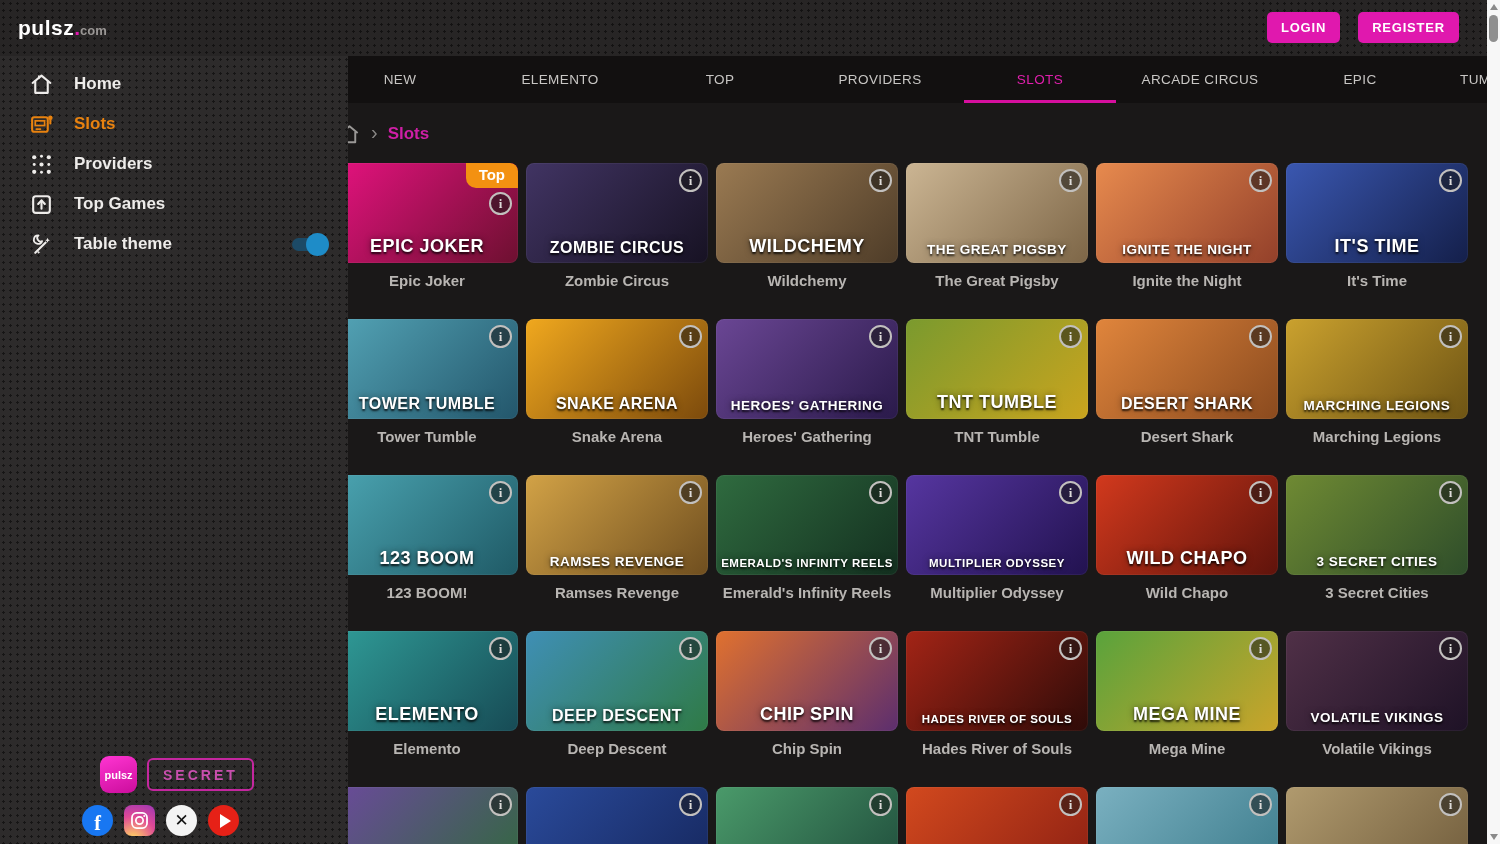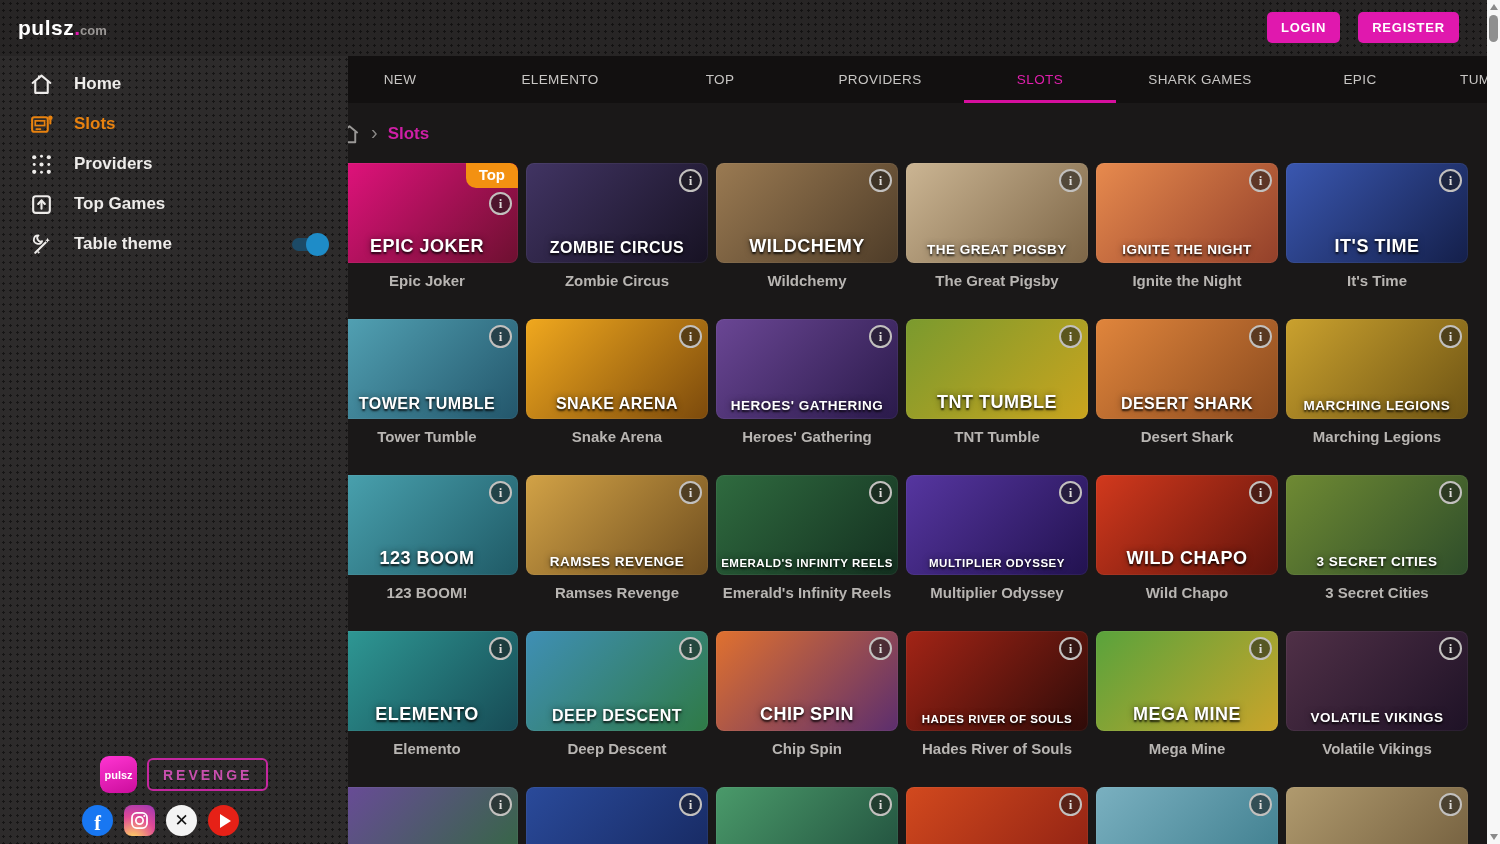--- a/index.html
+++ b/index.html
@@ -187,21 +187,21 @@
       <span class="lbl">Table theme</span>
     <span class="toggle">
           <span class="knob"></span>
         </span>
       </div>
     </nav>
 
   <div id="side-footer">
     <div id="install-row">
       <div id="app-badge">pulsz</div>
-      <button id="install-btn">REVENGE</button>
+      <button id="install-btn">SECRET</button>
     </div>
     <div id="social-row">
         <div class="soc fb">
           <span style="margin-top:6px">f</span>
         </div>
         <div class="soc ig">
           <svg width="19" height="19" viewBox="0 0 24 24" fill="none" stroke="#fff" stroke-width="2.2">
             <rect x="2.5" y="2.5" width="19" height="19" rx="6"></rect>
             <circle cx="12" cy="12" r="4.6"></circle>
             <circle cx="18" cy="6.2" r="1.3" fill="#fff" stroke="none"></circle>
@@ -228,21 +228,21 @@
       <div class="tab">
       <span>TOP</span>
     </div>
       <div class="tab">
       <span>PROVIDERS</span>
     </div>
       <div class="tab active">
       <span>SLOTS</span>
     </div>
       <div class="tab">
-      <span>SHARK GAMES</span>
+      <span>ARCADE CIRCUS</span>
     </div>
       <div class="tab">
       <span>EPIC</span>
     </div>
       <div class="tab">
       <span>TUM</span>
     </div>
     </div>
 
   <div id="breadcrumb">

